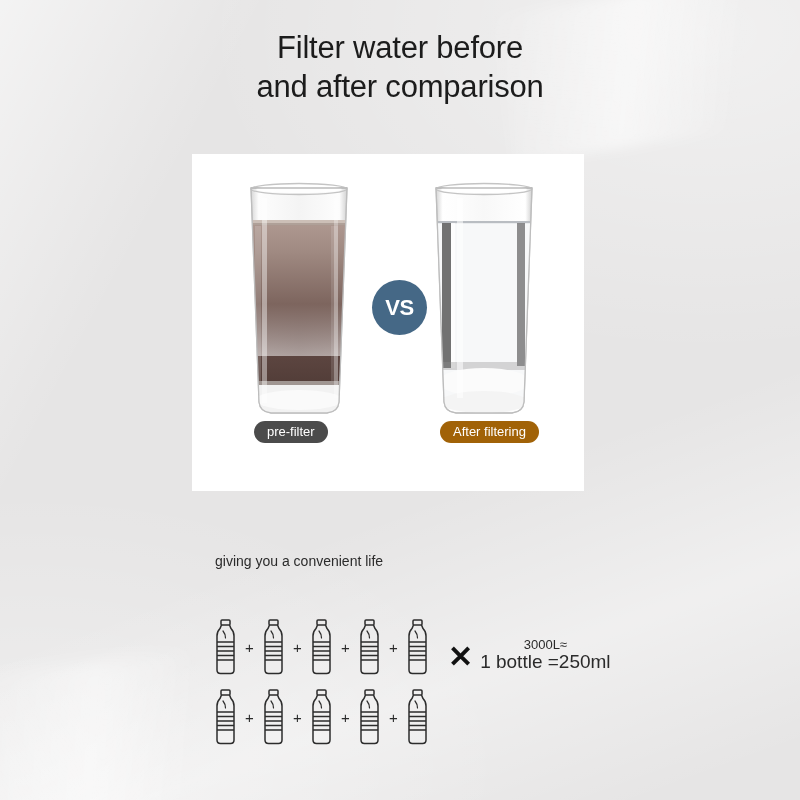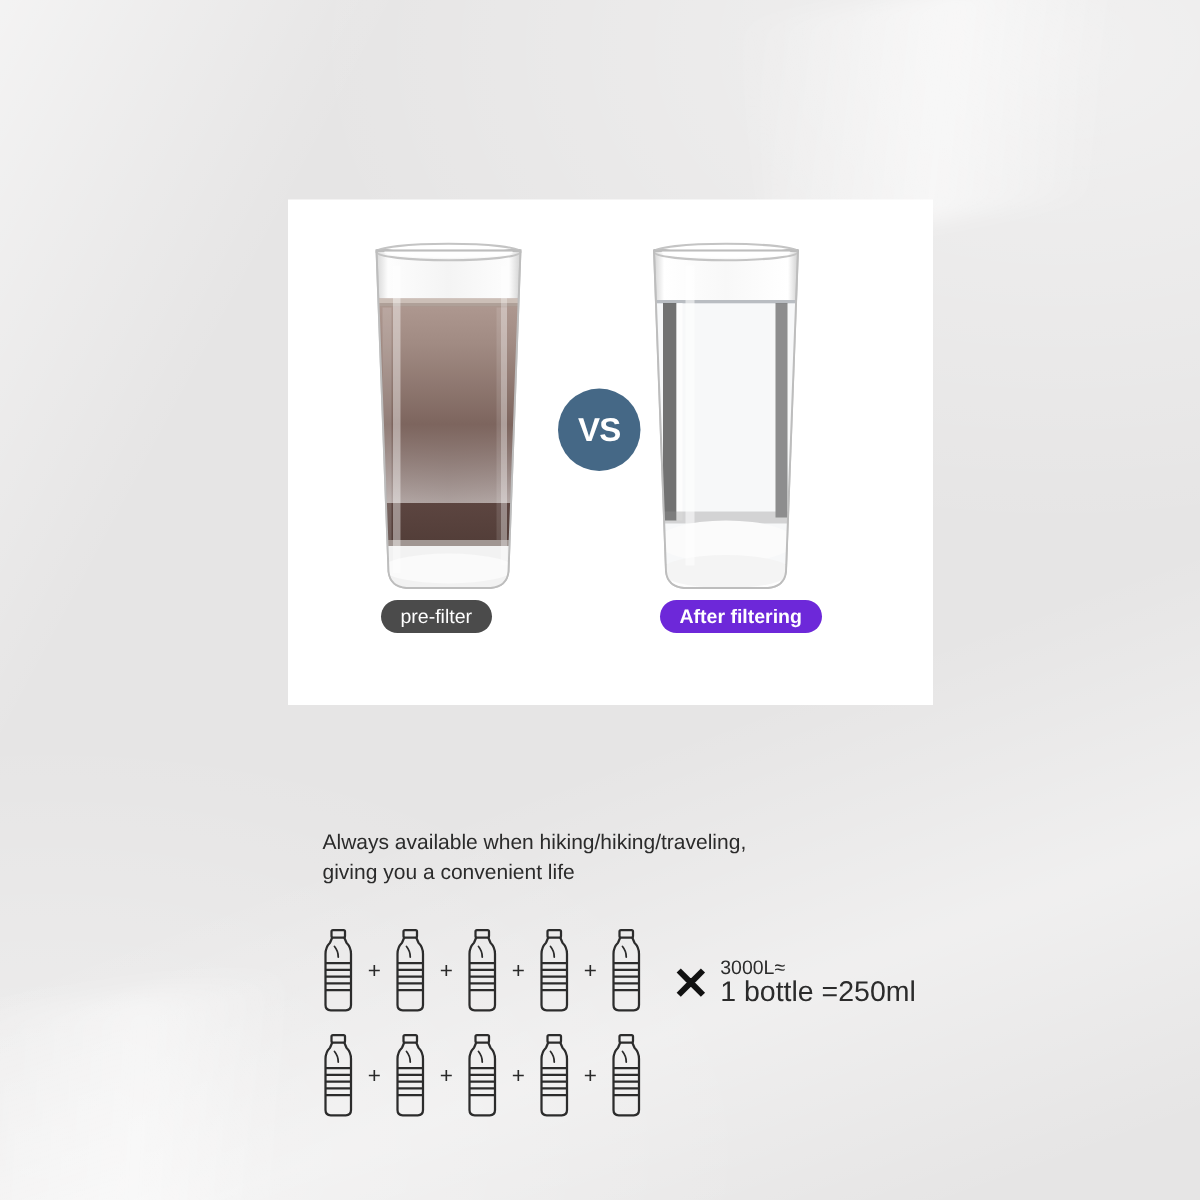--- a/index.html
+++ b/index.html
@@ -53,22 +53,22 @@
     line-height: 39px;
     font-weight: 400;
     letter-spacing: -0.2px;
   }
   #title .l { display: block; }
 
   
   #photo-panel {
     position: absolute;
     left: 192px;
-    top: 133px;
-    width: 430px;
+    top: 154px;
+    width: 392px;
     height: 337px;
     background: #ffffff;
   }
 
   .glass-wrap { position: absolute; top: 22px; }
   #glass-dirty-wrap { left: 47px; width: 120px; height: 245px; }
   #glass-clean-wrap { left: 232px; width: 120px; height: 245px; }
 
   
   .pill {
@@ -81,22 +81,21 @@
     text-align: right;
     white-space: nowrap;
     padding: 0 13px;
   }
   #pill-pre {
     left: 62px; top: 267px;
     background: #4b4b4b;
   }
   #pill-after {
     left: 248px; top: 267px;
-    background: #6d28d9;
-    font-weight: bold;
+    background: #a16207;
   }
 
   
   #vs-badge {
     position: absolute;
     left: 180px;
     top: 126px;
     width: 55px;
     height: 55px;
     border-radius: 50%;
@@ -161,21 +160,21 @@
     align-items: center;
   }
   #multiply-sign {
     font-size: 30px;
     font-weight: 700;
     color: #111111;
     line-height: 1;
     margin-right: 7px;
     margin-top: 6px;
   }
-  #count-stack { }
+  #count-stack { text-align: center; }
   #count-approx {
     font-size: 13px;
     color: #2b2b2b;
     line-height: 16px;
   }
   #count-main {
     font-size: 30px;
     color: #121212;
     line-height: 36px;
     letter-spacing: -0.4px;
@@ -188,20 +187,22 @@
 </style>
 </head>
 <body>
 
 <div id="page">
 
   <div class="sheen sheen-tr"></div>
   <div class="sheen sheen-bl"></div>
 
   <div id="title">
+    <span class="l">Filter water before</span>
+    <span class="l">and after comparison</span>
   </div>
 
   <div id="photo-panel">
 
     <div id="glass-dirty-wrap" class="glass-wrap">
       <svg viewBox="0 0 120 245" width="120" height="245">
         <defs>
           <linearGradient id="dirtyWater" x1="0" y1="0" x2="0" y2="1">
             <stop offset="0%" stop-color="#b09a92"></stop>
             <stop offset="18%" stop-color="#a08a82"></stop>
@@ -290,21 +291,20 @@
     </div>
 
     <div id="vs-badge">VS</div>
 
     <div id="pill-pre" class="pill">pre-filter</div>
     <div id="pill-after" class="pill">After filtering</div>
   </div>
 
 
   <div id="body-copy">
-    <span class="l">Always available when hiking/hiking/traveling,</span>
     <span class="l">giving you a convenient life</span>
   </div>
 
   <div id="bottle-grid">
 
     <div class="bottle-row">
       <svg class="bottle" viewBox="0 0 31 58">
         <g fill="none" stroke="#2c2c2c" stroke-width="1.5">
           <rect x="11" y="2" width="9" height="5" rx="1"></rect>
           <path d="M11.5,7 L10,10.5 Q7,13.5 7,18 L7,52 Q7,55.5 10.5,55.5 L20.5,55.5 Q24,55.5 24,52 L24,18 Q24,13.5 21,10.5 L19.5,7"></path>

